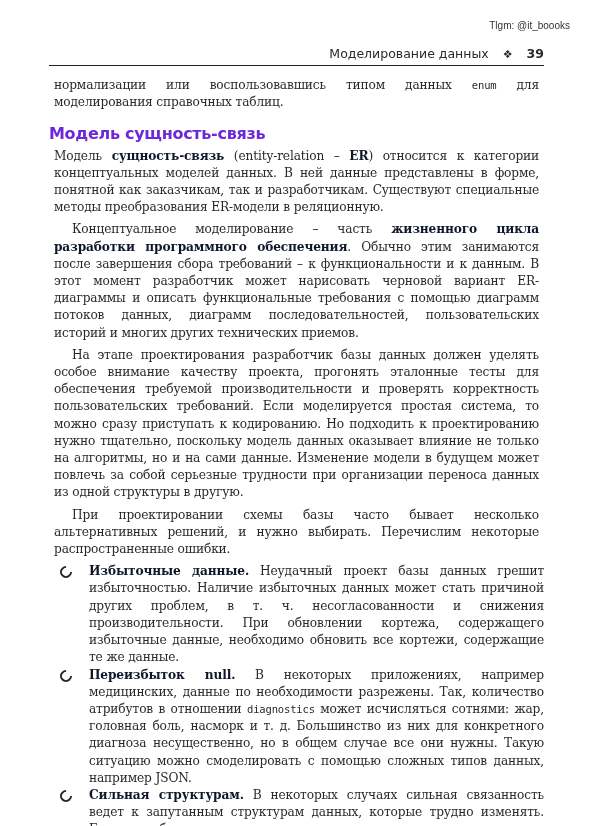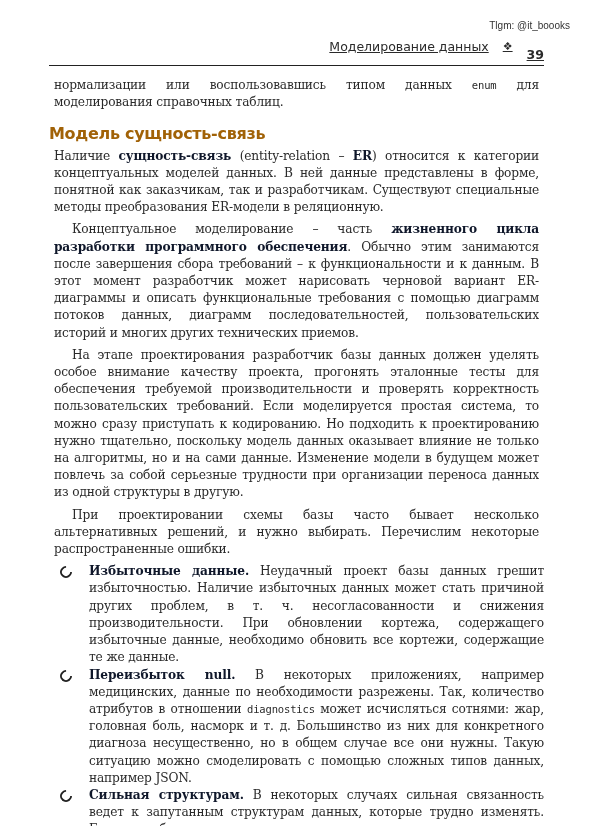--- a/index.html
+++ b/index.html
@@ -1,24 +1,24 @@
 <!DOCTYPE html>
 <html><head>
 <meta charset="utf-8">
 <style>
   html, body { margin: 0; padding: 0; background: #ffffff; }
   body { width: 600px; height: 826px; position: relative; overflow: hidden; color: #2a2a2a; }
   .watermark { position: absolute; top: 20px; right: 30px; font-family: "Liberation Sans", sans-serif; font-size: 10px; color: #333; }
-  .running-head { position: absolute; top: 44px; left: 49px; width: 495px; height: 22px; border-bottom: 1.5px solid #222; display: flex; justify-content: flex-end; align-items: center; font-family: "DejaVu Sans", sans-serif; font-size: 12.5px; padding-bottom: 16px; box-sizing: border-box; text-decoration: underline; }
+  .running-head { position: absolute; top: 44px; left: 49px; width: 495px; height: 22px; border-bottom: 1.5px solid #222; display: flex; justify-content: flex-end; align-items: flex-end; font-family: "DejaVu Sans", sans-serif; font-size: 12.5px; padding-bottom: 4px; box-sizing: border-box; }
   .running-head .sep { margin: 0 14px 0 14px; font-size: 11px; }
   .running-head .num { font-weight: bold; margin-top: 16px; }
   .content { position: absolute; top: 72px; left: 49px; width: 495px; font-family: "DejaVu Serif", serif; font-size: 12.2px; line-height: 17.2px; text-align: justify; letter-spacing: -0.15px; }
   .content p { margin: 5px; }
   .indent { text-indent: 18px; }
-  h2 { font-family: "DejaVu Sans", sans-serif; font-size: 16px; font-weight: bold; margin: 14px 0 3px 0; letter-spacing: -0.3px; color: #a16207; }
+  h2 { font-family: "DejaVu Sans", sans-serif; font-size: 16px; font-weight: bold; margin: 14px 0 3px 0; letter-spacing: -0.3px; color: #6d28d9; }
   .code { font-family: "DejaVu Sans Mono", monospace; font-size: 10.5px; }
   ul.bullets { list-style: none; margin: 0; padding: 0 0 0 40px; }
   ul.bullets li { position: relative; margin: 0; }
   .bullet-icon { position: absolute; left: -29px; top: 3px; width: 8px; height: 8px; border: 2px solid #222; border-radius: 50%; border-right-color: transparent; transform: rotate(-45deg); box-sizing: content-box; }
   b { font-weight: bold; color: #0f172a; }
 </style>
 </head>
 <body>
 
 <div class="watermark">Tlgm: @it_boooks</div>
@@ -27,21 +27,21 @@
   <span>Моделирование данных</span>
   <span class="sep">❖</span>
   <span class="num">39</span>
 </div>
 
 <div class="content">
   <p><span>нормализации или воспользовавшись типом данных </span><span class="code">enum</span><span> для моделирования справочных таблиц.</span></p>
 
   <h2>Модель сущность-связь</h2>
 
-  <p><span>Наличие </span><b>сущность-связь</b><span> (entity-relation – </span><b>ER</b><span>) относится к категории концептуальных моделей данных. В ней данные представлены в форме, понятной как заказчикам, так и разработчикам. Существуют специальные методы преобразования ER-модели в реляционную.</span></p>
+  <p><span>Модель </span><b>сущность-связь</b><span> (entity-relation – </span><b>ER</b><span>) относится к категории концептуальных моделей данных. В ней данные представлены в форме, понятной как заказчикам, так и разработчикам. Существуют специальные методы преобразования ER-модели в реляционную.</span></p>
 
   <p class="indent"><span>Концептуальное моделирование – часть </span><b>жизненного цикла разработки программного обеспечения</b><span>. Обычно этим занимаются после завершения сбора требований – к функциональности и к данным. В этот момент разработчик может нарисовать черновой вариант ER-диаграммы и описать функциональные требования с помощью диаграмм потоков данных, диаграмм последовательностей, пользовательских историй и многих других технических приемов.</span></p>
 
   <p class="indent">На этапе проектирования разработчик базы данных должен уделять особое внимание качеству проекта, прогонять эталонные тесты для обеспечения требуемой производительности и проверять корректность пользовательских требований. Если моделируется простая система, то можно сразу приступать к кодированию. Но подходить к проектированию нужно тщательно, поскольку модель данных оказывает влияние не только на алгоритмы, но и на сами данные. Изменение модели в будущем может повлечь за собой серьезные трудности при организации переноса данных из одной структуры в другую.</p>
 
   <p class="indent">При проектировании схемы базы часто бывает несколько альтернативных решений, и нужно выбирать. Перечислим некоторые распространенные ошибки.</p>
 
   <ul class="bullets">
     <li>
       <span class="bullet-icon"></span>

